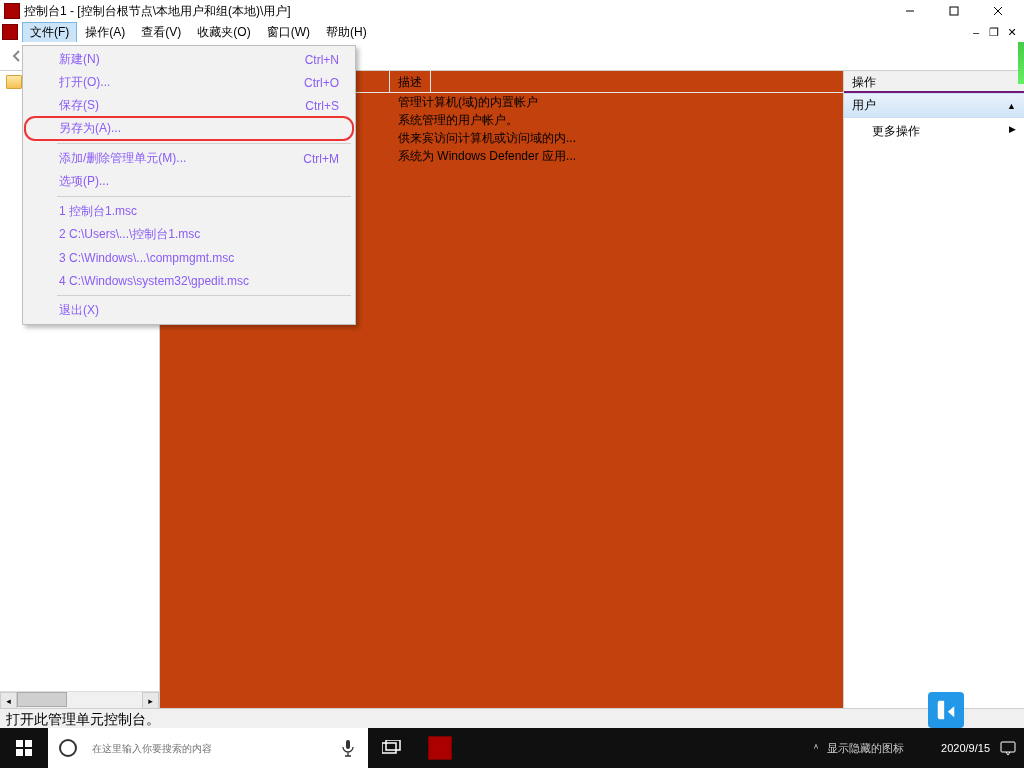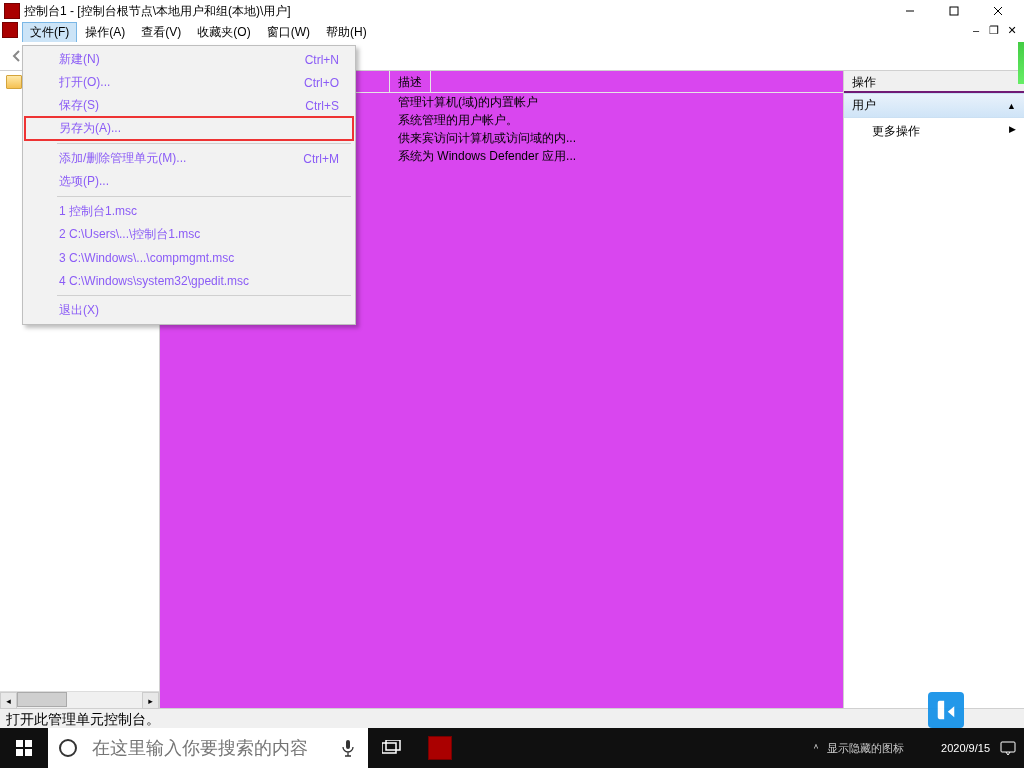--- a/index.html
+++ b/index.html
@@ -6,67 +6,67 @@
   html, body { width: 1024px; height: 768px; overflow: hidden; font-family: "Microsoft YaHei", "Segoe UI", sans-serif; font-size: 12px; background: #f0f0f0; }
   .window { width: 1024px; height: 768px; background: #fff; display: flex; flex-direction: column; position: relative; }
   
   .titlebar { height: 22px; background: #fff; display: flex; align-items: center; padding: 0 4px; }
   .titlebar .app-icon { width: 16px; height: 16px; background: #a00; border: 1px solid #700; margin-right: 4px; display:inline-block; }
   .titlebar .title { flex: 1; font-size: 12px; color: #000; }
   .winctrl { display: flex; height: 22px; }
   .winctrl div { width: 44px; height: 22px; display: flex; align-items: center; justify-content: center; font-size: 14px; color: #000; }
   .winctrl .svg { width: 10px; height: 10px; }
   
-  .menubar { height: 20px; background: #fff; display: flex; align-items: flex-start; padding: 0 2px; }
+  .menubar { height: 20px; background: #fff; display: flex; align-items: center; padding: 0 2px; }
   .menubar .icon-small { width: 16px; height: 16px; background:#a00; margin-right:4px; border:1px solid #700;}
   .menubar .mi { padding: 2px 8px; color: #000; font-size: 12px; }
   .menubar .mi.active { background: #cce4f7; border:1px solid #7ab7e6; padding:1px 7px;}
   .menubar .right { margin-left: auto; display: flex; align-items: center; gap: 2px; padding-right:2px;}
   .menubar .right div { width:16px; height:16px; font-size:11px; display:flex;align-items:center;justify-content:center;}
   .green-strip { position:absolute; right:0; top:42px; width:6px; height:42px; background: linear-gradient(#4c4,#6e6); z-index:15;}
   
   .toolbar { height: 28px; background: #fff; border-top: 0; display:flex; align-items:center; padding:3px 6px; gap:4px; }
   .toolbar .btn { width:22px; height:22px; display:flex;align-items:center;justify-content:center; border:1px solid transparent; }
   
   .content { flex:1; display:flex; position:relative; border-top:1px solid #d0d0d0;}
   .left-col { width:160px; background:#fff; border-right:1px solid #d0d0d0; position:relative;}
   .left-col .folder-row { display:flex; align-items:center; padding:4px 6px; gap:4px;}
   .fld-icon { width:16px; height:14px; background: linear-gradient(#ffe9a8,#f5c152); border:1px solid #d4a43b; border-radius:1px;}
   .left-scroll { position:absolute; bottom:0; left:0; right:0; height:17px; background:#f0f0f0; border-top:1px solid #ddd; display:flex;}
   .left-scroll .arrow { width:17px; height:17px; background:#e8e8e8; border:1px solid #ccc; font-size:9px; display:flex;align-items:center;justify-content:center;}
   .left-scroll .track {flex:1;}
   .left-scroll .thumb { width:50px; height:15px; background:#cfcfcf; border:1px solid #aaa;}
-  .mid-col { flex:1; background:#d946ef; border-right:1px solid #d0d0d0; position:relative;text-align:right;}
+  .mid-col { flex:1; background:#c2410c; border-right:1px solid #d0d0d0; position:relative;text-align:right;}
   .mid-col .header { height:22px; border-bottom:1px solid #e5e5e5; display:flex; font-size:12px;}
   .mid-col .header .hcell { padding:3px 8px; border-right:1px solid #e5e5e5;}
   .mid-col .hcell.name { width:230px;}
   .mid-col .rows { padding:0;}
   .mid-col .row { display:flex; align-items:center; height:18px; padding:2px 8px;}
   .mid-col .row .c-name { width:230px;}
   .right-col { width:180px; background:#fff;}
   .right-col .hd { height:22px; background:#f0f0f0; border-bottom:2px solid #701a75; padding:3px 8px; font-size:12px;}
   .right-col .cat { background: linear-gradient(#e9f2fb, #cfe4f7); padding:3px 8px; border-top:1px solid #cbe0f3; border-bottom:1px solid #cbe0f3; display:flex; align-items:center;}
   .right-col .cat .arrow { margin-left:auto; font-size:9px;}
   .right-col .action { padding:5px 8px 5px 28px; position:relative;}
   .right-col .action .ar { position:absolute; right:8px; top:6px; font-size:9px;}
   
   .dropdown { position:absolute; left:22px; top:45px; width:334px; background:#f2f2f2; border:1px solid #bfbfbf; box-shadow: 3px 3px 4px rgba(0,0,0,0.25); z-index:20; padding:2px;}
   .dropdown .iconcol { position:absolute; left:2px; top:2px; bottom:2px; width:28px; background:#f2f2f2;}
   .dropdown .item { height:23px; display:flex; align-items:center; padding:0 10px 0 34px; position:relative; font-size:12px; color:#8b5cf6;}
   .dropdown .item .sc { position:absolute; right:14px;}
   .dropdown .sep { height:1px; background:#d0d0d0; margin:3px 2px 3px 32px;}
-  .dropdown .item.highlight { outline:2px solid #e33; outline-offset:-1px;}
+  .dropdown .item.highlight { outline:2px solid #e33; outline-offset:-1px;border-radius:10px;}
   
   .statusbar { height:20px; border-top:1px solid #d0d0d0; background:#f0f0f0; padding:2px 6px; font-size:14px;}
   
   .taskbar { height:40px; background:#101010; display:flex; align-items:center; color:#fff; position:relative;}
   .taskbar .start { width:48px; height:40px; display:flex;align-items:center;justify-content:center;}
   .taskbar .search { flex:0 0 320px; height:40px; background:#fff; display:flex; align-items:center;}
   .taskbar .search .cortana { width:40px; height:40px; display:flex;align-items:center;justify-content:center;}
-  .taskbar .search input { border:none; outline:none; height:38px; flex:1; font-size:18px; color:#666; padding:0 4px;}
+  .taskbar .search input { border:none; outline:none; height:38px; flex:1; font-size:10px; color:#666; padding:0 4px;}
   .taskbar .search .mic { width:40px; height:40px; display:flex;align-items:center;justify-content:center;}
   .taskbar .tbtn { width:48px; height:40px; display:flex;align-items:center;justify-content:center;}
   .taskbar .tray { position:absolute; right:0; top:0; height:40px; display:flex; align-items:center; padding:0 8px; gap:6px; font-size:12px; color:#fff;}
   .taskbar .tray .clock { text-align:center; line-height:14px; font-size:11px; padding:0 4px;margin-left:27px;}
   .watermark { position:absolute; right:60px; bottom:40px; font-size:22px; font-weight:bold; color:#fff; opacity:0.95; display:flex; align-items:center; gap:6px;}
   .watermark .wm-icon { width:36px; height:36px; background:#1893e8; border-radius:4px; display:flex;align-items:center;justify-content:center;}
   svg { display:block;}
 </style>
 </head>
 <body>

